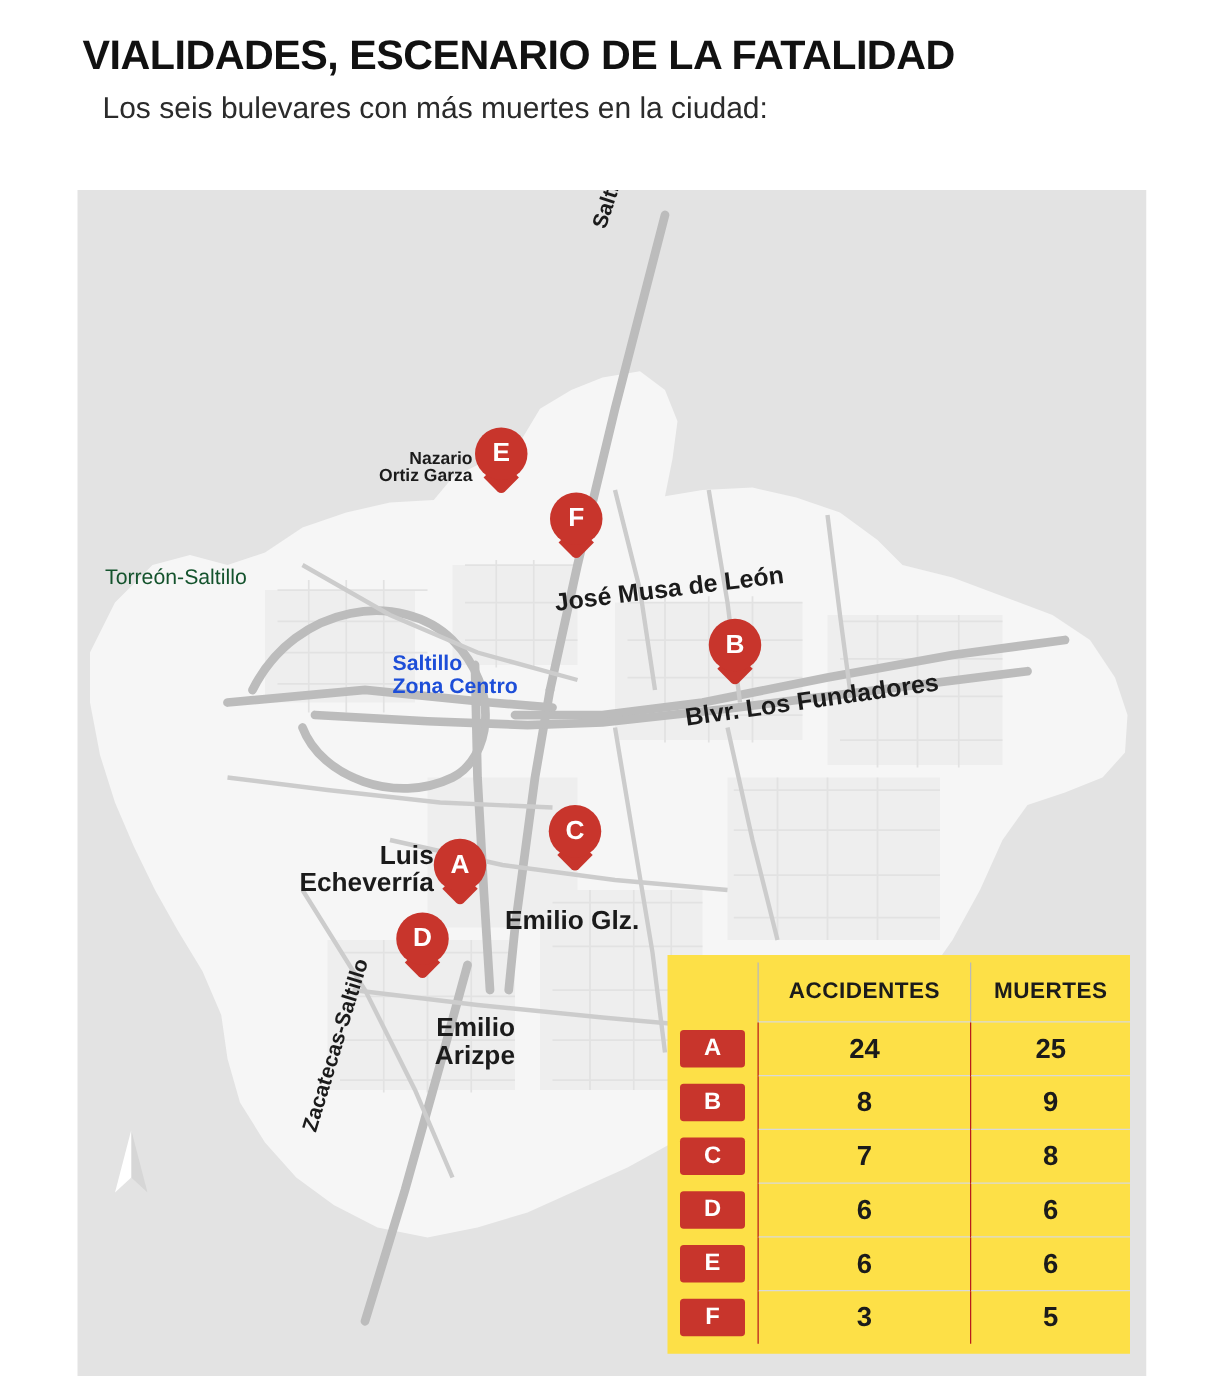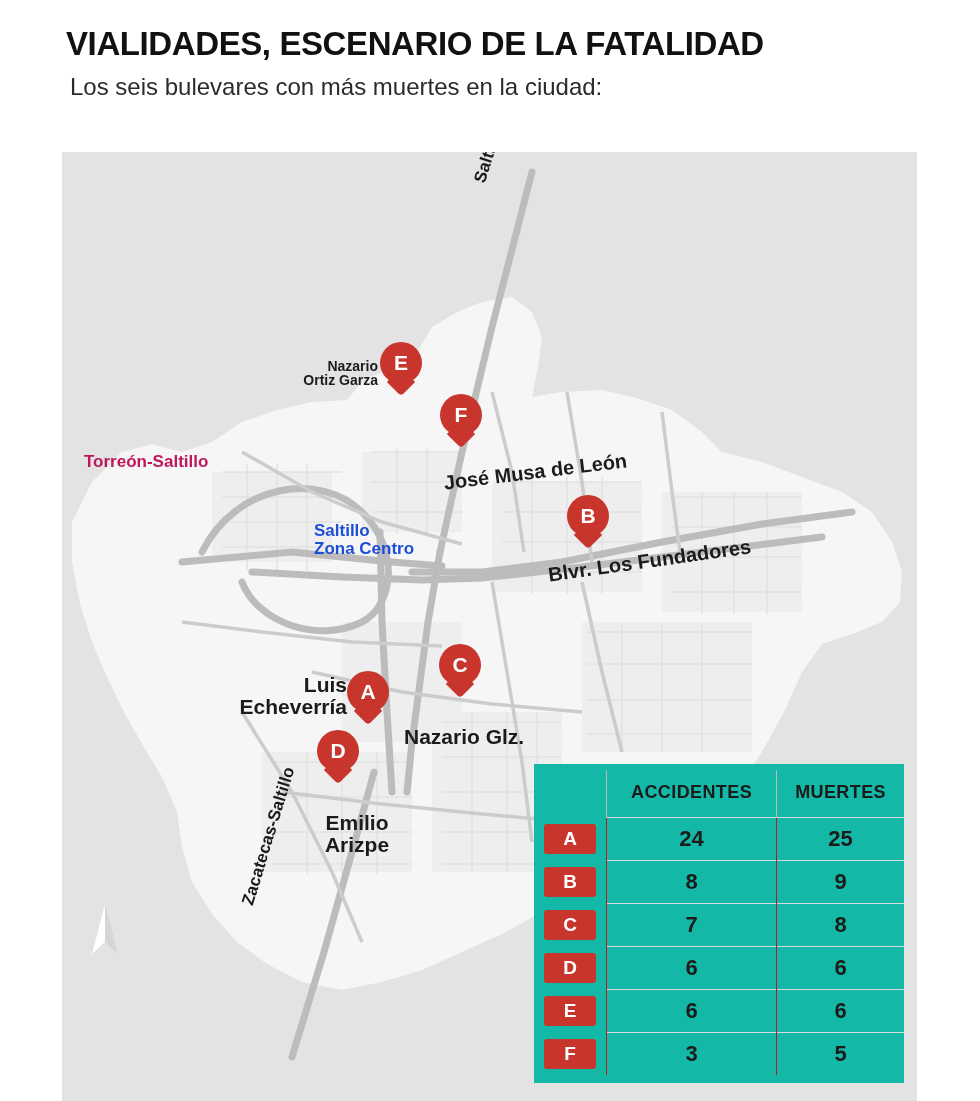--- a/index.html
+++ b/index.html
@@ -24,21 +24,21 @@
     font-size: 33px;
     font-weight: bold;
     letter-spacing: -0.4px;
     color: #111111;
     margin: 0;
     line-height: 1.1;
   }
   .subtitle {
     font-size: 24px;
     color: #2b2b2b;
-    margin: 12px 0 0 4px;
+    margin: 12px 0 0 16px;
     line-height: 1.1;
     font-weight: normal;
   }
 
   
   .map-panel {
     position: absolute;
     left: 62px;
     top: 152px;
     width: 855px;
@@ -55,22 +55,22 @@
 
   
   .map-label {
     position: absolute;
     font-weight: bold;
     color: #1b1b1b;
     line-height: 1.05;
     white-space: pre-line;
   }
   .map-label.plain {
-    font-weight: bold;
-    color: #be185d;
+    font-weight: normal;
+    color: #14532d;
   }
   .map-label.centro {
     font-weight: bold;
     color: #1d4ed8;
     font-size: 17px;
     text-align: left;
   }
 
   
   .pin {
@@ -118,21 +118,21 @@
     left: 30px;
     top: 752px;
   }
 
   
   .table-wrap {
     position: absolute;
     left: 472px;
     top: 612px;
     width: 370px;
-    background: #14b8a6;
+    background: #fde047;
     padding: 6px 0 8px 0;
     box-shadow: 0 0 0 0 rgba(0,0,0,0);
   }
   table.stats {
     border-collapse: collapse;
     width: 100%;
   }
   table.stats th {
     font-size: 18px;
     font-weight: bold;
@@ -284,24 +284,24 @@
     <span>Saltillo
 Zona Centro</span>
   </div>
 
   <div class="map-label" style="left: 155px; top: 500px; font-size: 21px; text-align: right; width: 130px;">
     <span>Luis
 Echeverría</span>
   </div>
 
   <div class="map-label" style="left: 342px; top: 552px; font-size: 21px;">
-    <span>Nazario Glz.</span>
-  </div>
-
-  <div class="map-label" style="left: 240px; top: 638px; font-size: 21px; text-align: center; width: 110px;">
+    <span>Emilio Glz.</span>
+  </div>
+
+  <div class="map-label" style="left: 240px; top: 638px; font-size: 21px; text-align: right; width: 110px;">
     <span>Emilio
 Arizpe</span>
   </div>
 
   <div class="pin" style="left: 318px; top: 190px;">
     <div class="pin-tail"></div>
     <div class="pin-shape"></div>
     <div class="pin-letter">E</div>
   </div>
 

